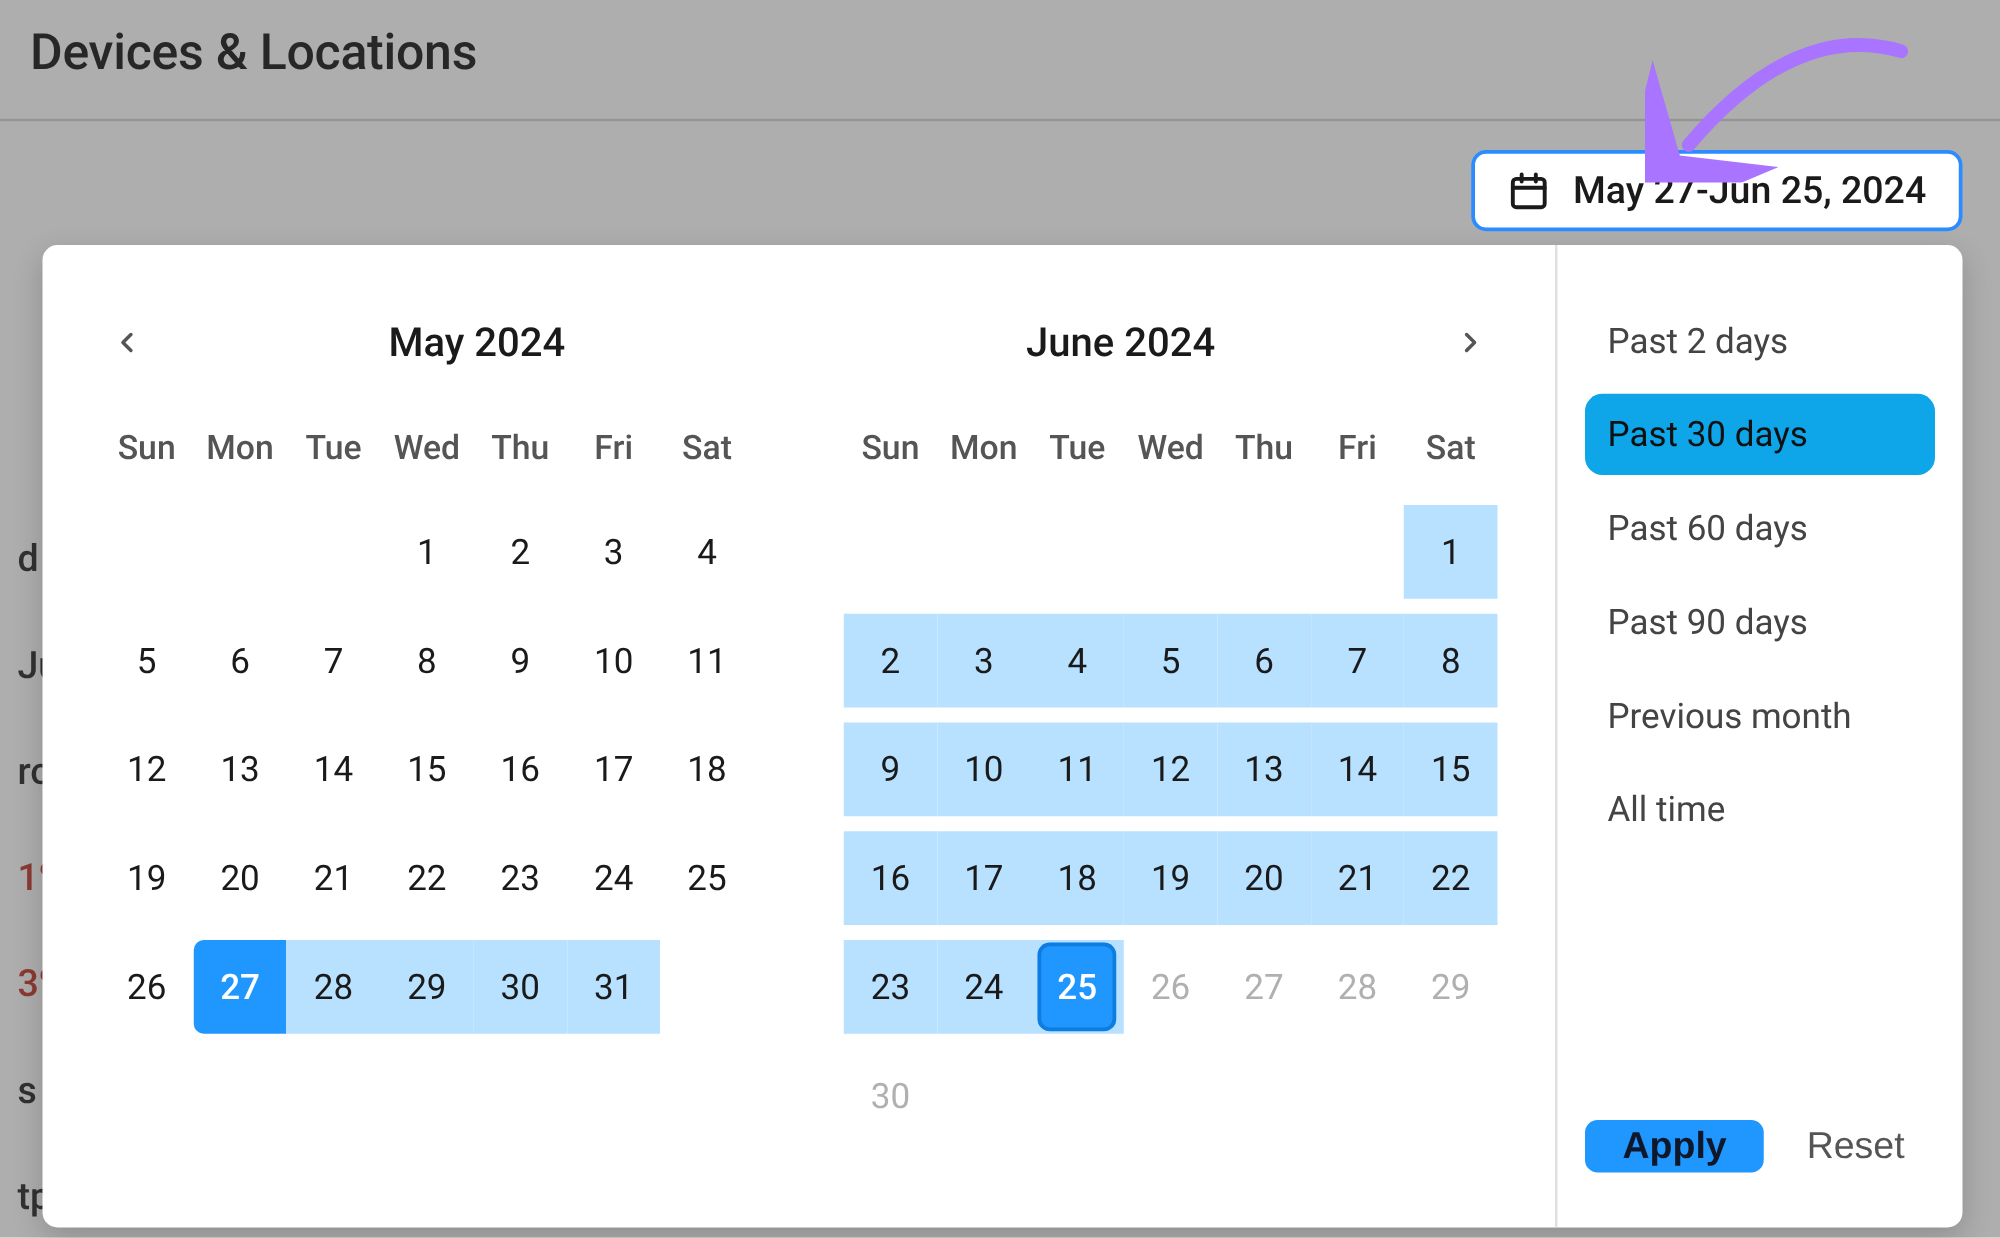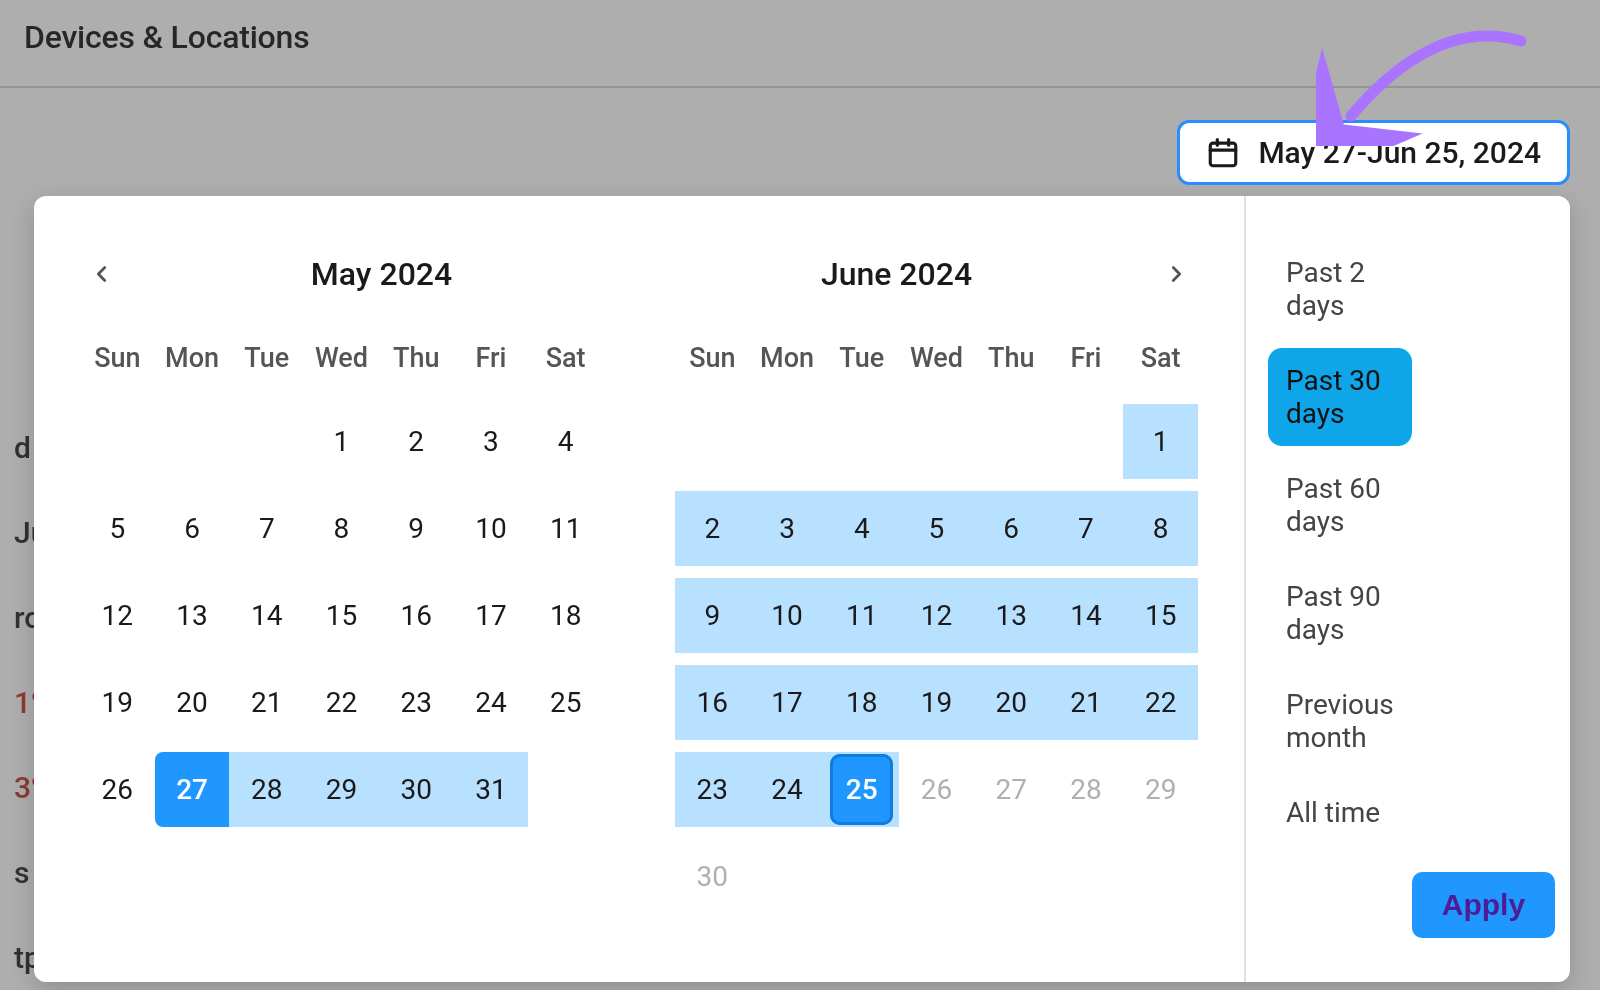--- a/index.html
+++ b/index.html
@@ -7,21 +7,21 @@
 
   .page-bg {
     position: absolute; inset: 0;
     background: #fbfbfb;
   }
 
   .tabs-bar {
     display: flex;
     gap: 34px;
     padding: 18px 24px 30px 24px;
-    font-size: 32px;
+    font-size: 40px;
     color: #1a1a1a;
     border-bottom: 2px solid #d0d0d0;
     font-weight: 500;
     letter-spacing: -0.2px;
   }
   .tabs-bar .tab { cursor: pointer; }
 
   .date-trigger {
     position: absolute;
     top: 120px;
@@ -167,21 +167,21 @@
     color: #fff;
     font-weight: 500;
   }
   .day.empty { cursor: default; }
 
   .side {
     width: 326px;
     border-left: 2px solid #e0e0e0;
     padding: 44px 22px 30px 22px;
     display: flex;
-    flex-direction: row;
+    flex-direction: column;
   }
   .preset {
     font-size: 28px;
     color: #444;
     padding: 16px 18px;
     border-radius: 14px;
     cursor: pointer;
     margin-bottom: 10px;
     font-weight: 450;
   }
@@ -191,26 +191,26 @@
   }
   .side-actions {
     margin-top: auto;
     display: flex;
     align-items: center;
     gap: 34px;
     padding-bottom: 14px;
   }
   .apply-btn {
     background: #1f97ff;
-    color: #4c1d95;
+    color: #0f172a;
     border: none;
     border-radius: 10px;
     font-size: 30px;
     font-weight: 600;
-    padding: 16px 30px;
+    padding: 4px 30px;
     cursor: pointer;
   }
   .reset-btn {
     background: none;
     border: none;
     color: #555;
     font-size: 30px;
     font-weight: 500;
     cursor: pointer;
   }

